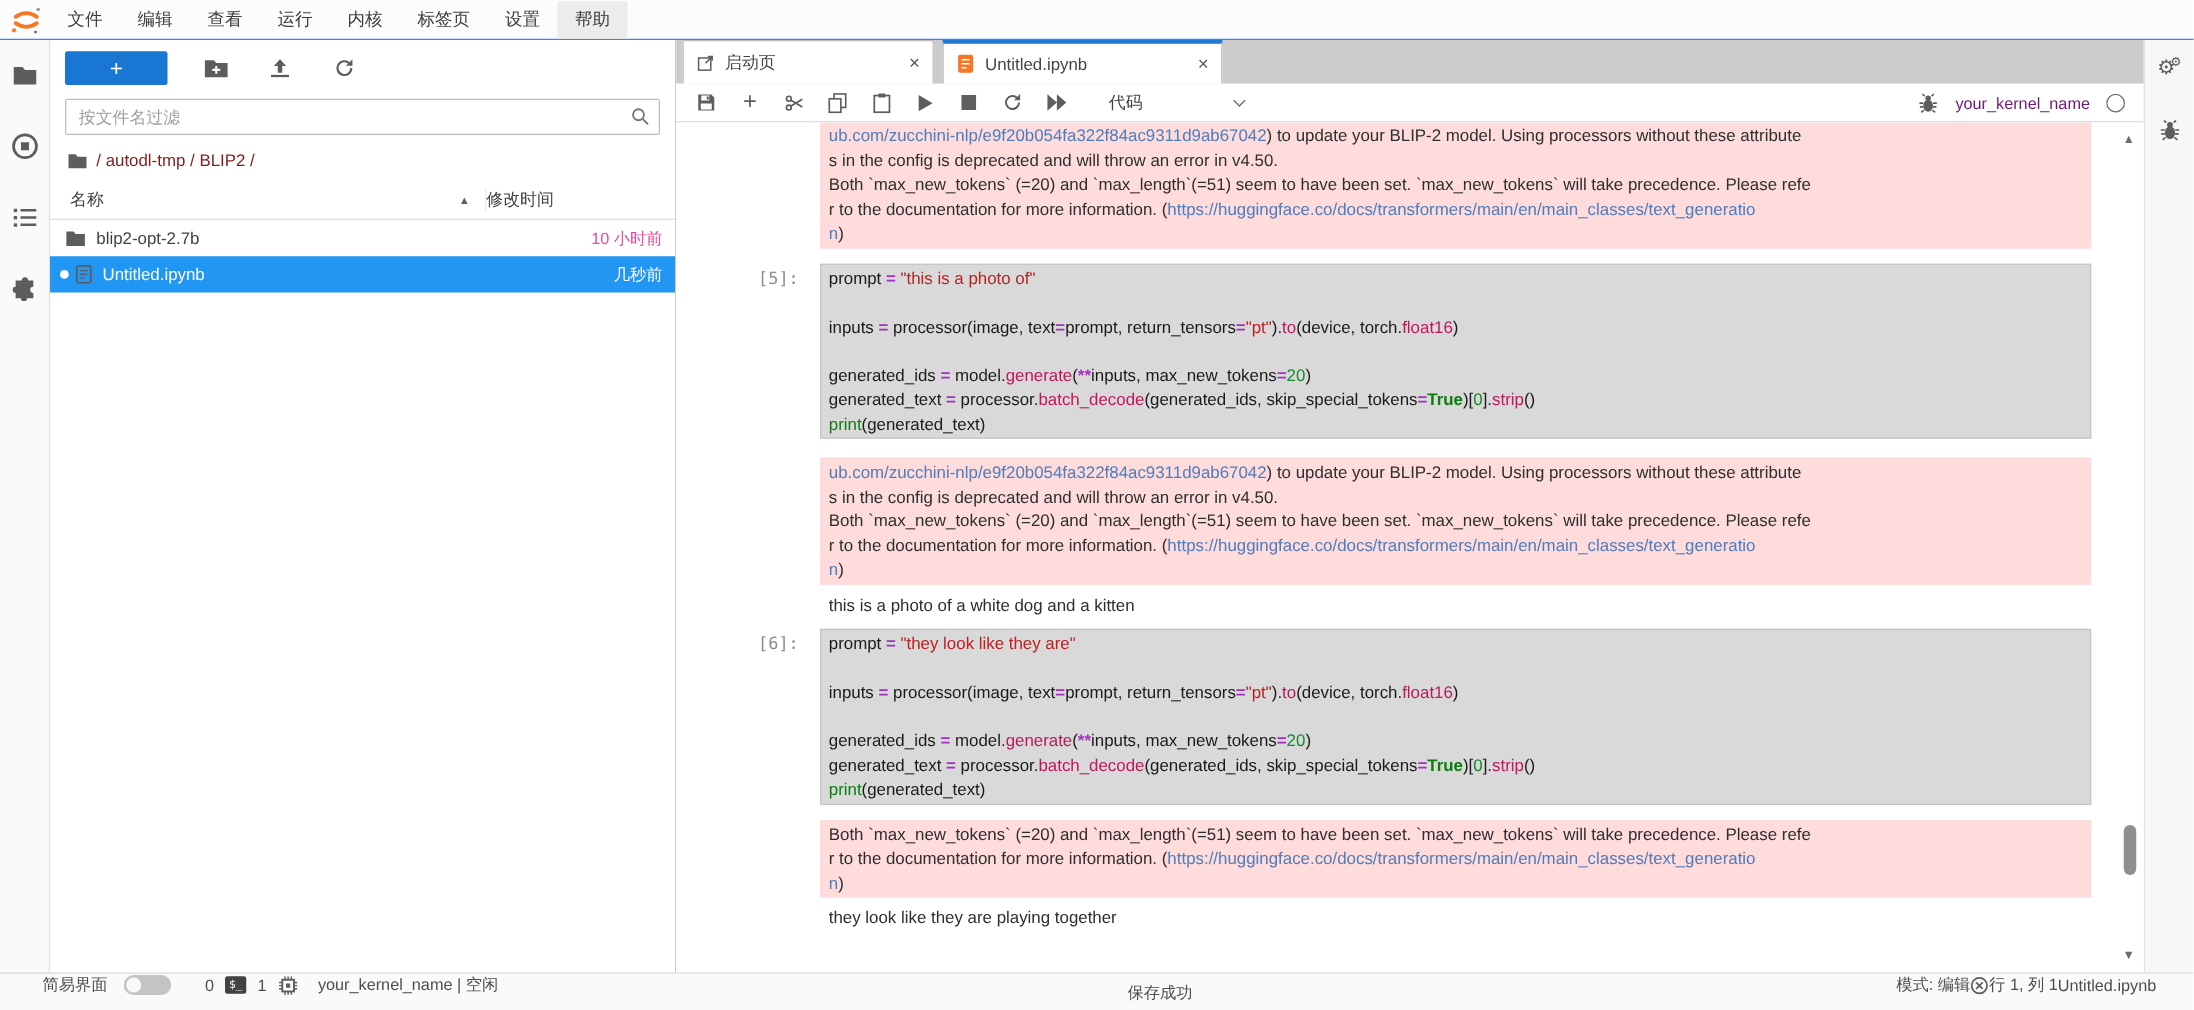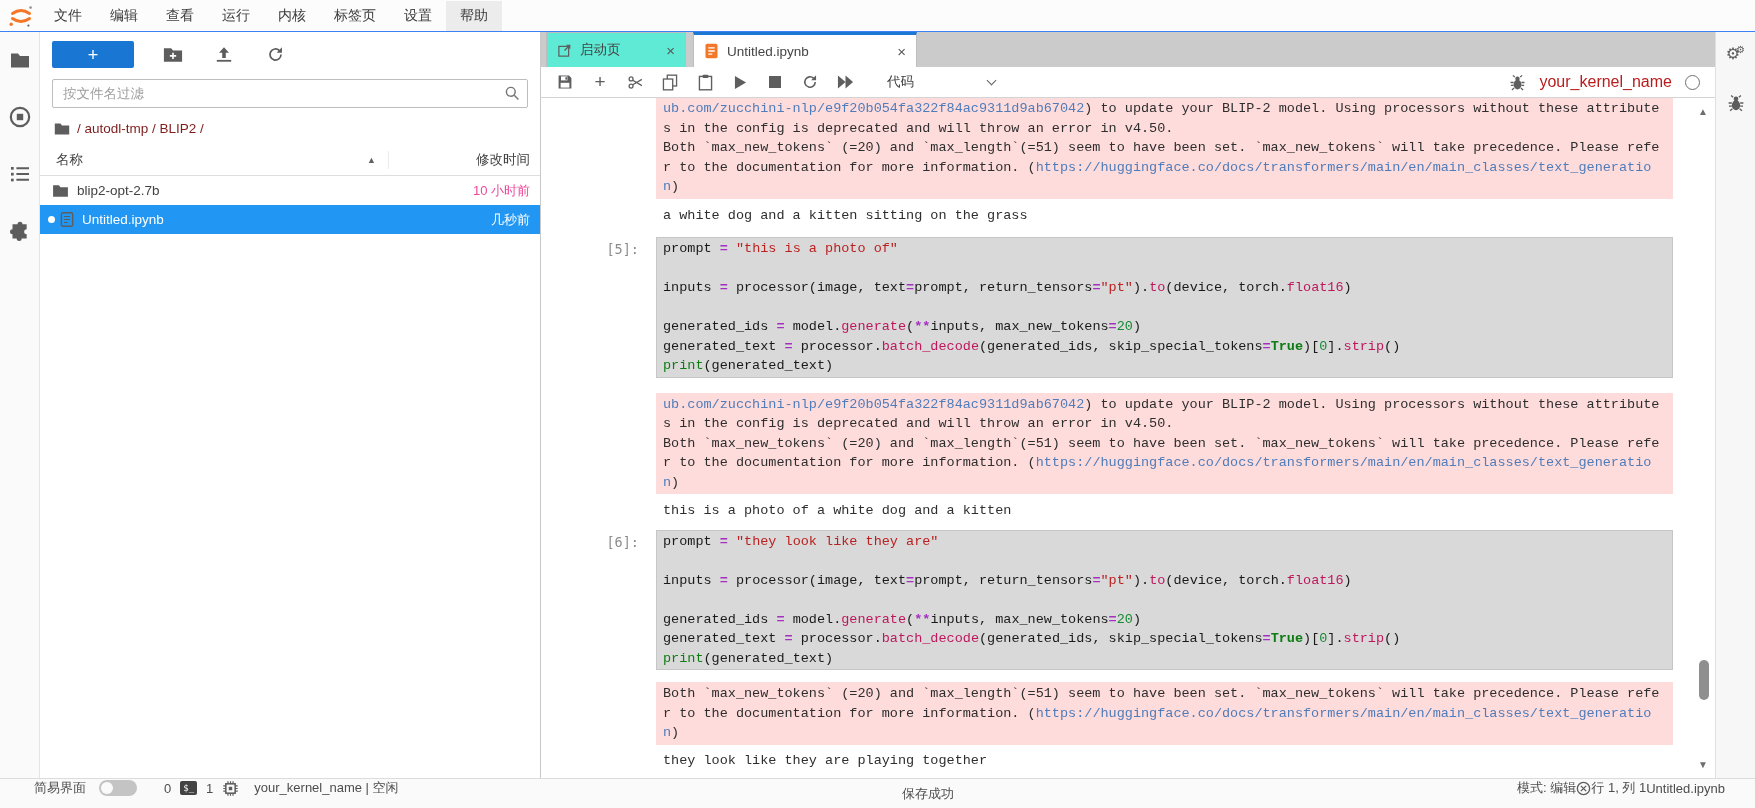--- a/index.html
+++ b/index.html
@@ -21,52 +21,52 @@
   .sb-toolbar{display:flex;align-items:center;padding:9px 12px 8px;gap:27px;color:#5d5d5d}
   .new-btn{width:82px;height:27px;background:#1976d2;color:#fff;font-size:18px;line-height:1;display:flex;align-items:center;justify-content:center;border-radius:2px;cursor:pointer}
   .filter-wrap{margin:3px 12px 10px;position:relative}
   .filter-input{width:100%;height:29px;border:1px solid #bdbdbd;border-radius:2px;padding:0 32px 0 10px;font-size:13.5px;color:#333;background:#fff;outline:none;font-family:inherit}
   .filter-input::placeholder{color:#9e9e9e}
   .search-icon{position:absolute;right:8px;top:6px;color:#757575}
   .breadcrumb{display:flex;align-items:center;gap:7px;padding:3px 14px 9px;font-size:13.5px;color:#7f1d1d}
   .list-header{display:flex;align-items:center;padding:6px 0 6px 16px;border-bottom:1px solid #dedede;font-size:13.5px;color:#424242}
   .col-name{flex:1;display:flex;align-items:center}
   .sort-caret{margin-left:auto;margin-right:12px;font-size:9px;color:#616161}
-  .col-mod{width:152px;text-align:right;padding-right:10px;border-left:1px solid #ececec}
+  .col-mod{width:152px;padding-right:10px;border-left:1px solid #ececec}
   .dir-row{display:flex;align-items:center;height:29px;padding-left:12px;font-size:13.5px;color:#424242;cursor:pointer}
   .dir-row .ficon{color:#5d5d5d;margin-right:8px;display:flex;align-items:center}
   .dir-row .fname{flex:1;white-space:nowrap;overflow:hidden}
   .dir-row .ftime{width:152px;text-align:right;padding-right:10px;color:#ec4899;font-size:13px;white-space:nowrap}
   .dir-row.selected{background:#2196f3;color:#fff;padding-left:8px}
   .dir-row.selected .ftime{color:#fff}
   .run-dot{width:7px;height:7px;border-radius:50%;background:#fff;margin-right:5px;flex:none}
   
   .dock{flex:1;display:flex;flex-direction:column;min-width:0;background:#fff}
   .tabbar{height:35px;background:#cbcbcb;display:flex;align-items:stretch;padding-left:5px;gap:7px;flex:none}
-  .tab{display:flex;align-items:center;gap:8px;padding:0 10px;font-size:13.5px;color:#454545;background:#5eead4;border:1px solid #bdbdbd;border-bottom:none;width:140px;cursor:pointer}
+  .tab{display:flex;align-items:center;gap:8px;padding:0 10px;font-size:13.5px;color:#454545;background:#ffffff;border:1px solid #bdbdbd;border-bottom:none;width:201px;cursor:pointer}
   .tab.active{background:#fff;border-top:3px solid #1e77d3;width:224px}
   .tab .close{margin-left:auto;font-size:15px;color:#5a5a5a;line-height:1}
   .tab .ticon{display:flex;align-items:center;color:#5d5d5d}
   .toolbar{height:31px;background:#fff;border-bottom:1px solid #d4d4d4;display:flex;align-items:center;padding:0 12px 0 15px;gap:17px;color:#5e5e5e;flex:none}
   .tbicon{width:18px;height:18px;display:flex;align-items:center;justify-content:center;font-size:14px;cursor:pointer}
   .celltype{display:flex;align-items:center;width:108px;margin-left:16px;font-size:13.5px;color:#424242;cursor:pointer}
   .chev{margin-left:auto;border:solid #616161;border-width:0 1.5px 1.5px 0;padding:3px;transform:rotate(45deg);margin-top:-4px}
   .tb-right{margin-left:auto;display:flex;align-items:center;gap:13px}
-  .kernel-name{font-size:16px;color:#b91c1c}
+  .kernel-name{font-size:13px;color:#701a75}
   .kernel-circle{width:15px;height:15px;border:1.5px solid #707070;border-radius:50%;margin-right:3px;cursor:pointer}
   
   .nb-area{flex:1;position:relative;overflow:hidden;background:#fff}
   .nb-cells{position:absolute;inset:0;overflow:hidden;padding:0 42px 0 115px}
   .nb-cell{position:relative}
   .cell-prompt{position:absolute;left:-115px;width:107px;text-align:right;padding-right:9px;padding-top:4px;
     font-family:"DejaVu Sans Mono","Liberation Mono",monospace;font-size:13.5px;color:#8c8c8c}
   .cell-input{position:relative;margin-top:12px}
   .cell-2 .cell-input{margin-top:9px}
   .cell-editor{background:#d9d9d9;border:1px solid #c6c6c6;padding:1px 6px;cursor:text}
-  .code-line,.out-line{font-family:Liberation Mono, monospace;font-size:13.5px;line-height:19.5px;white-space:pre;color:#1a1a1a}
+  .code-line,.out-line{font-family:Liberation Sans, sans-serif;font-size:13.5px;line-height:19.5px;white-space:pre;color:#1a1a1a}
   .out-stderr{background:#ffdcdc;padding:2px 7px;margin-top:15px}
   .cell-0 .out-stderr{margin-top:0;padding-top:1px}
   .cell-2 .out-stderr{margin-top:12px}
   .out-stdout{padding-left:7px;margin-top:7px}
   .cell-2 .out-stdout{margin-top:6px}
   .out-line{color:#2e2e2e}
   .tk-op{color:#a42fc1;font-weight:bold}
   .tk-str{color:#ba2121}
   .tk-fn{color:#be185d}
   .tk-num{color:#168932}
@@ -314,23 +314,20 @@
     <div class="nb-area">
       <div class="nb-cells" id="nb-cells">
           <div class="nb-cell cell-0">
             <div class="cell-output out-stderr">
               <div class="out-line"><span class="tk-link">ub.com/zucchini-nlp/e9f20b054fa322f84ac9311d9ab67042</span><span>) to update your BLIP-2 model. Using processors without these attribute</span></div>
               <div class="out-line"><span>s in the config is deprecated and will throw an error in v4.50.</span></div>
               <div class="out-line"><span>Both `max_new_tokens` (=20) and `max_length`(=51) seem to have been set. `max_new_tokens` will take precedence. Please refe</span></div>
               <div class="out-line"><span>r to the documentation for more information. (</span><span class="tk-link">https://huggingface.co/docs/transformers/main/en/main_classes/text_generatio</span></div>
               <div class="out-line"><span class="tk-link">n</span><span>)</span></div>
             </div>
-            <div class="cell-output out-stdout">
-              <div class="out-line"><span>a white dog and a kitten sitting on the grass</span></div>
-            </div>
           </div>
           <div class="nb-cell cell-1">
             <div class="cell-input">
               <div class="cell-prompt">[5]:</div>
               <div class="cell-editor">
                 <div class="code-line"><span>prompt </span><span class="tk-op">=</span><span> </span><span class="tk-str">"this is a photo of"</span></div>
                 <div class="code-line">&nbsp;</div>
                 <div class="code-line"><span>inputs </span><span class="tk-op">=</span><span> processor(image, text</span><span class="tk-op">=</span><span>prompt, return_tensors</span><span class="tk-op">=</span><span class="tk-str">"pt"</span><span>).</span><span class="tk-fn">to</span><span>(device, torch.</span><span class="tk-fn">float16</span><span>)</span></div>
                 <div class="code-line">&nbsp;</div>
                 <div class="code-line"><span>generated_ids </span><span class="tk-op">=</span><span> model.</span><span class="tk-fn">generate</span><span>(</span><span class="tk-op">**</span><span>inputs, max_new_tokens</span><span class="tk-op">=</span><span class="tk-num">20</span><span>)</span></div>

